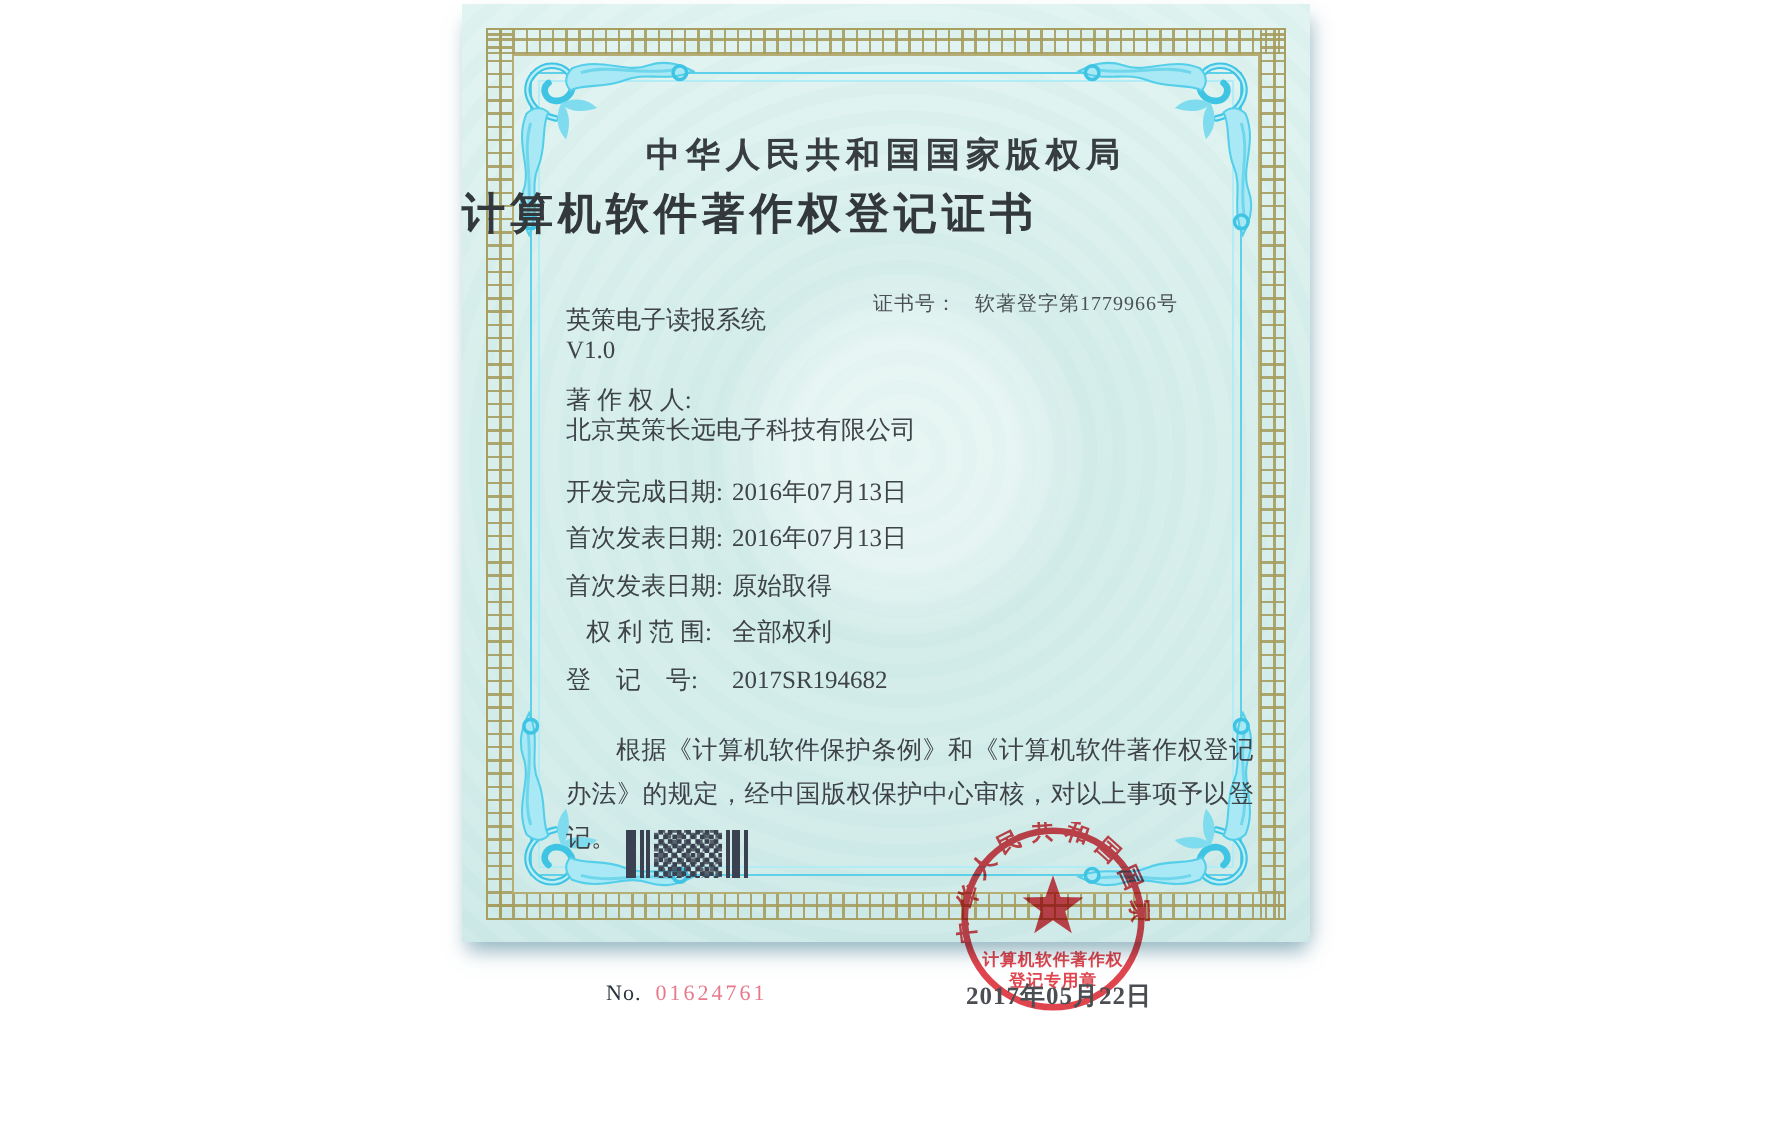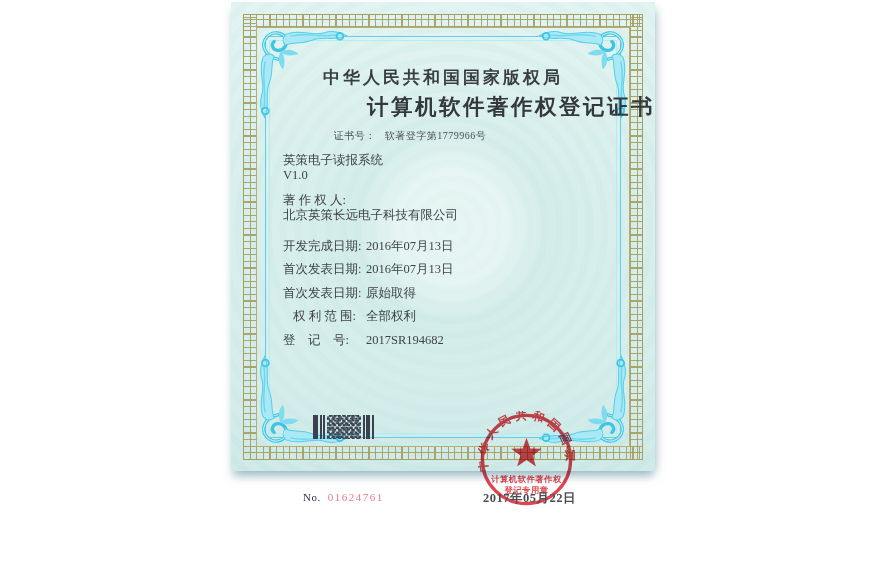--- a/index.html
+++ b/index.html
@@ -30,23 +30,23 @@
   .cyline2{position:absolute;left:38px;top:38px;right:38px;bottom:37px;border:1px solid #b2ecf7;}
   
   .flourish{position:absolute;width:96px;height:96px;}
   .fl-tl{left:24px;top:24px;}
   .fl-tr{right:24px;top:24px;transform:scaleX(-1);}
   .fl-bl{left:24px;bottom:23px;transform:scaleY(-1);}
   .fl-br{right:24px;bottom:23px;transform:scale(-1,-1);}
   
   .authority{position:absolute;top:64px;left:0;right:0;text-align:center;
              font-size:17px;font-weight:bold;letter-spacing:3px;color:#383d42;}
-  .cert-title{position:absolute;top:90px;left:0;right:0;text-align:right;
+  .cert-title{position:absolute;top:90px;left:0;right:0;text-align:left;
               font-size:21.5px;font-weight:bold;letter-spacing:2.5px;color:#33383d;}
-  .certno{position:absolute;top:127px;left:0;right:66px;text-align:center;
+  .certno{position:absolute;top:143px;left:0;right:66px;text-align:right;
           font-size:10px;color:#4a4f54;letter-spacing:.5px;}
   .certno .lbl{margin-right:9px;}
   .frow{position:absolute;left:52px;display:flex;font-size:12.5px;color:#3e4348;line-height:15px;}
   .flabel{width:83px;flex:none;}
   .fval{white-space:nowrap;}
   .fval .l2{display:block;}
   .r0{top:151px;} .r1{top:191px;flex-direction:column;} .r2{top:237px;} .r3{top:260px;}
   .r4{top:284px;} .r5{top:307px;text-align:center;} .r6{top:331px;}
   .statement{position:absolute;top:362px;left:52px;width:344px;
              font-size:12.5px;line-height:22px;color:#3e4348;
@@ -151,20 +151,21 @@
     </div>
     <div class="frow r5">
       <span class="flabel">权 利 范 围:</span>
       <span class="fval">全部权利</span>
     </div>
     <div class="frow r6">
       <span class="flabel">登　记　号:</span>
       <span class="fval">2017SR194682</span>
     </div>
 
+    <div class="statement">根据《计算机软件保护条例》和《计算机软件著作权登记办法》的规定，经中国版权保护中心审核，对以上事项予以登记。</div>
 
     <div class="barcode">
       <div class="bb" style="width:5px"></div>
       <div class="bg" style="width:2px"></div>
       <div class="bb" style="width:2px"></div>
       <div class="bg" style="width:1px"></div>
       <div class="bb" style="width:2px"></div>
       <div class="bg" style="width:2px"></div>
       <div class="bmatrix"></div>
       <div class="bg" style="width:2px"></div>

